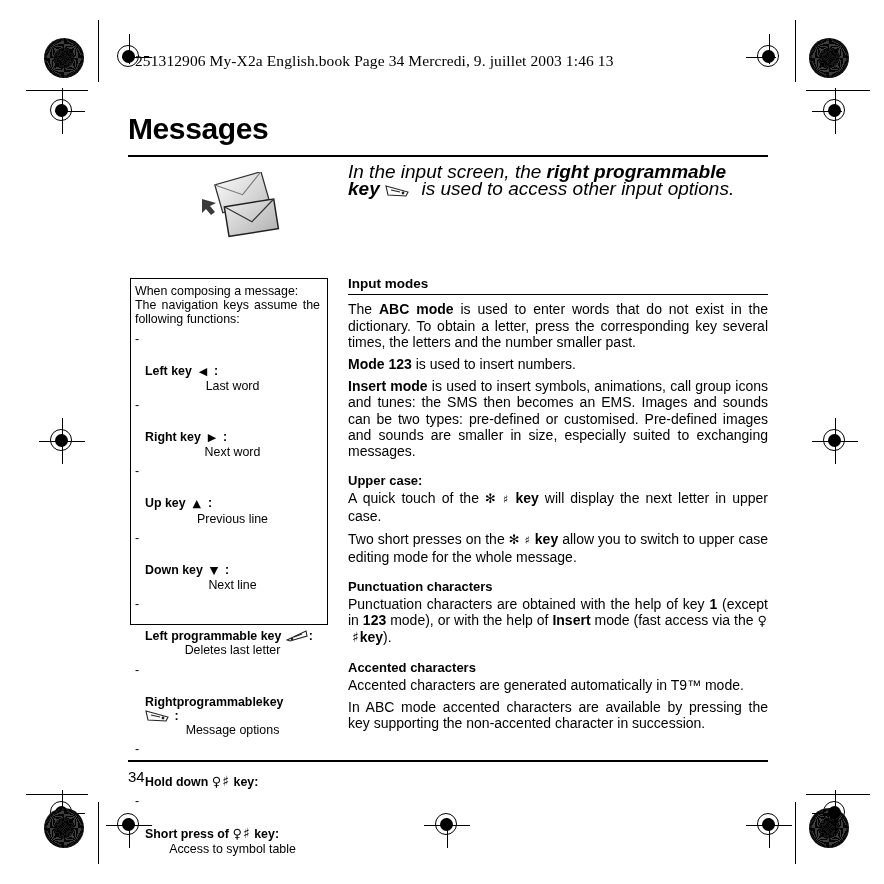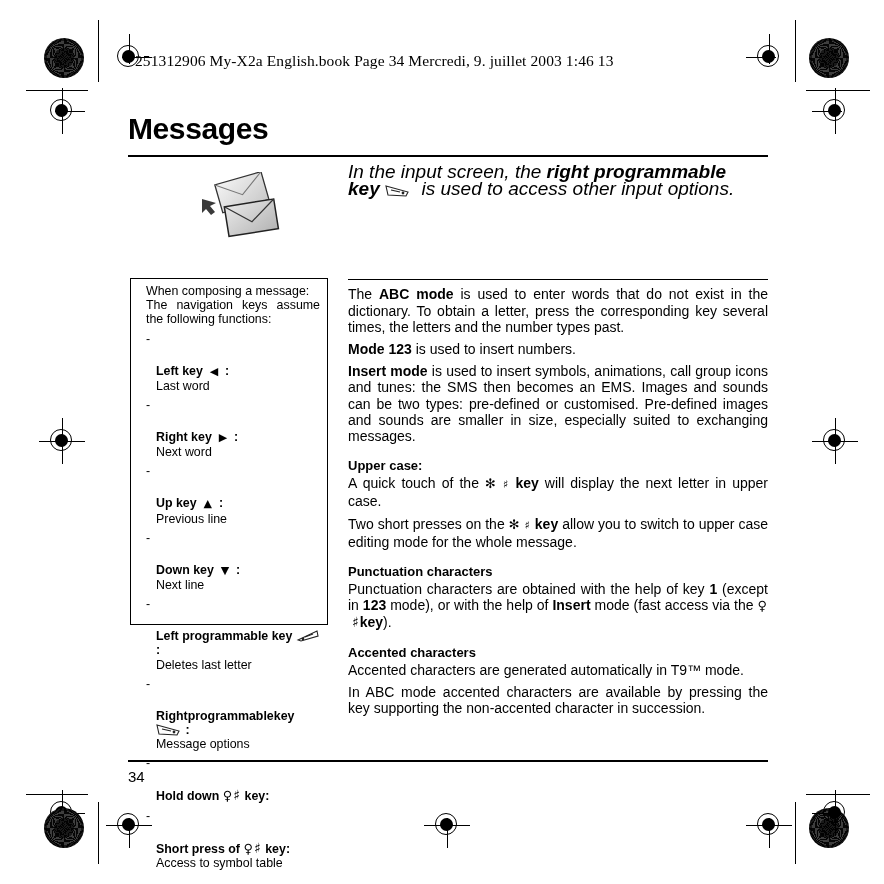--- a/index.html
+++ b/index.html
@@ -141,40 +141,40 @@
 
   
   .side-box {
     position: absolute;
     left: 124px;
     top: 278px;
     width: 198px;
     height: 347px;
     border: 1.4px solid #000;
     box-sizing: border-box;
-    padding: 5px 7px 4px 15px;
+    padding: 5px 7px 4px 4px;
     font-size: 12.4px;
     line-height: 14.2px;
   }
   .side-box .lead { text-align: justify; }
   .side-box .lead .nowrap-line { display: block; }
   .side-item {
     display: flex;
     margin-top: 5px;
   }
   .side-item .dash {
     width: 10px;
     flex: 0 0 10px;
   }
   .side-item .body { flex: 1 1 auto; margin-top: 32px; }
   .side-item .kline { font-weight: bold; }
   .side-item .kline.spread {
     display: flex;
   }
-  .side-item .sub { font-weight: normal; }
+  .side-item .sub { font-weight: normal; text-align: center; }
   .side-item .sub.justify { text-align: justify; }
 
   
   .main-col {
     position: absolute;
     left: 342px;
     top: 276px;
     width: 420px;
   }
   .sec-head {
@@ -428,23 +428,24 @@
     <div class="side-item">
       <div class="dash">-</div>
       <div class="body">
         <div class="kline"><span>Short press of</span>&nbsp;<span class="kglyph">♀</span><span class="kglyph hash">♯</span>&nbsp;<span>key:</span></div>
         <div class="sub">Access to symbol table</div>
       </div>
     </div>
   </div>
 
   <div class="main-col">
+    <div class="sec-head">Input modes</div>
     <div class="sec-rule"></div>
 
-    <div class="para"><span>The </span><b>ABC mode</b><span> is used to enter words that do not exist in the dictionary. To obtain a letter, press the corresponding key several times, the letters and the number types past.</span></div>
+    <div class="para"><span>The </span><b>ABC mode</b><span> is used to enter words that do not exist in the dictionary. To obtain a letter, press the corresponding key several times, the letters and the number smaller past.</span></div>
 
     <div class="para"><b>Mode 123</b><span> is used to insert numbers.</span></div>
 
     <div class="para"><b>Insert mode</b><span> is used to insert symbols, animations, call group icons and tunes: the SMS then becomes an EMS. Images and sounds can be two types: pre-defined or customised. Pre-defined images and sounds are smaller in size, especially suited to exchanging messages.</span></div>
 
     <div class="sub-head">Upper case:</div>
     <div class="para"><span>A quick touch of the </span><span class="kglyph star"></span>&nbsp;<span class="kglyph shift">♯</span>&nbsp;<b>key</b><span> will display the next letter in upper case.</span></div>
     <div class="para"><span>Two short presses on the </span><span class="kglyph star"></span>&nbsp;<span class="kglyph shift">♯</span>&nbsp;<b>key</b><span> allow you to switch to upper case editing mode for the whole message.</span></div>
 
     <div class="sub-head">Punctuation characters</div>

